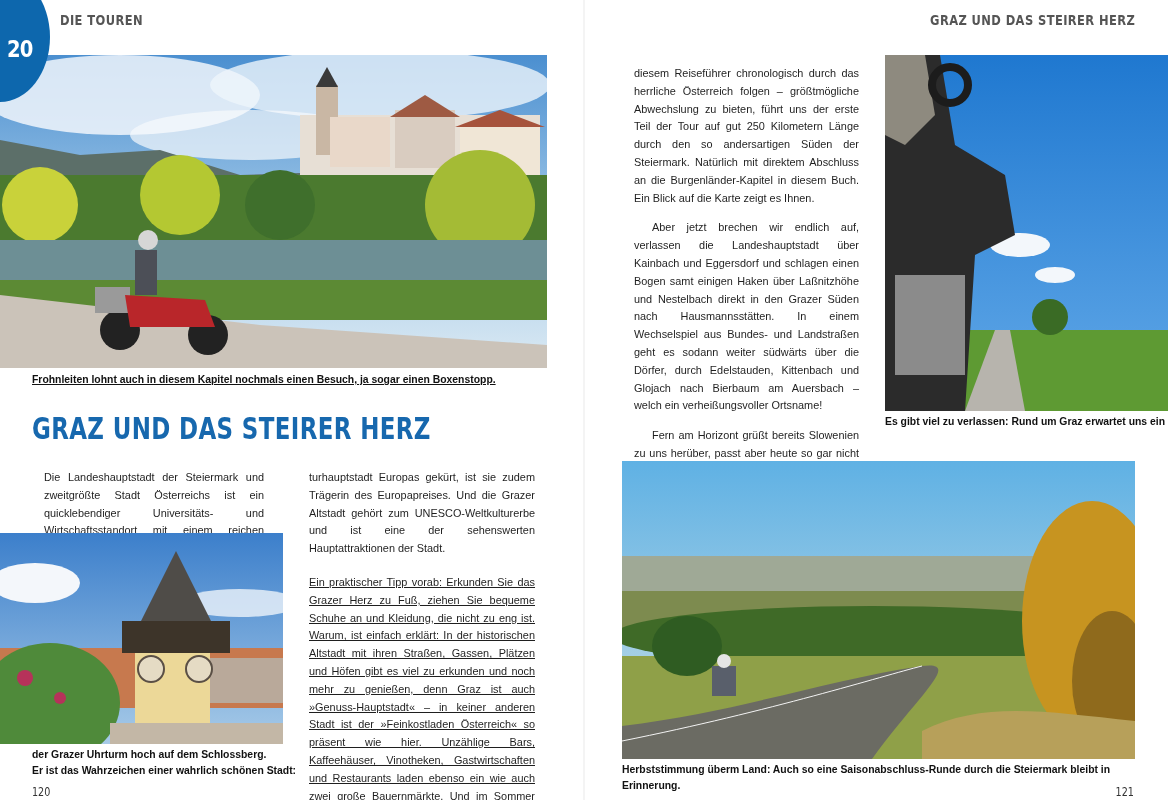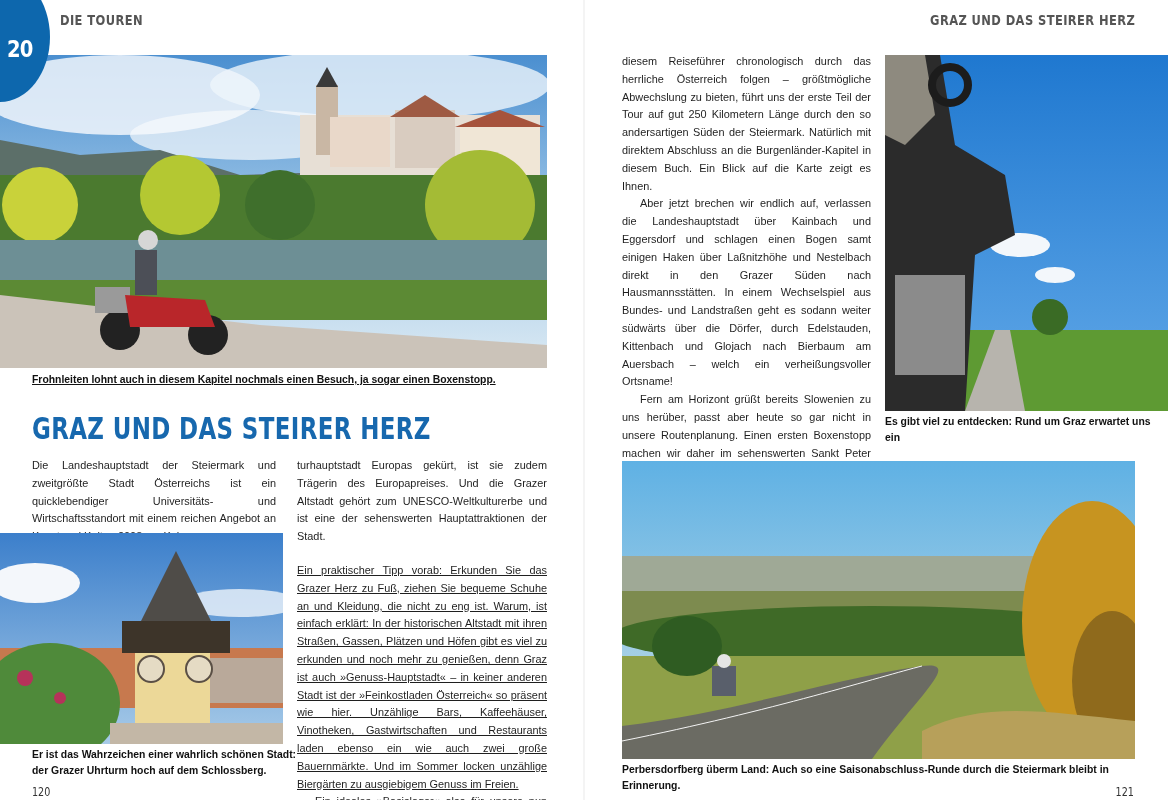--- a/index.html
+++ b/index.html
@@ -13,21 +13,21 @@
   .running-head.left { left:60px; transform-origin:left; }
   .running-head.right { right:33px; transform-origin:right; }
 
   .photo { position:absolute; overflow:hidden; }
   .photo svg { display:block; width:100%; height:100%; }
 
   .caption { position:absolute; font-weight:bold; font-size:10.4px; line-height:15.5px; color:#111; }
   .headline { position:absolute; left:32px; top:410px; font-family:"DejaVu Sans", sans-serif; font-weight:bold; font-size:31px; letter-spacing:0.5px; color:#1768ae; transform:scaleX(0.74); transform-origin:left; white-space:nowrap; }
 
   .col { position:absolute; font-size:10.9px; line-height:17.8px; text-align:justify; color:#1f1f1f; }
-  .col p { margin:0; }
+  .col p { margin:12px; }
   .col p.indent { text-indent:18px; }
   .col p.gap { margin-top:16px;text-decoration:underline; }
 
   .folio { position:absolute; top:785px; font-family:"DejaVu Sans", sans-serif; font-size:12px; color:#333; transform:scaleX(0.8); }
   .folio.left { left:32px; transform-origin:left; }
   .folio.right { right:34px; transform-origin:right; }
 </style>
 </head>
 <body>
 
@@ -110,22 +110,22 @@
       <rect x="135" y="120" width="75" height="75" fill="#ecd898"></rect>
       <circle cx="151" cy="136" r="13" fill="#e5dbc4" stroke="#5a4f45" stroke-width="2"></circle>
       <circle cx="199" cy="136" r="13" fill="#e5dbc4" stroke="#5a4f45" stroke-width="2"></circle>
       <ellipse cx="50" cy="170" rx="70" ry="60" fill="#4f8a3a"></ellipse>
       <circle cx="25" cy="145" r="8" fill="#b6325a"></circle>
       <circle cx="60" cy="165" r="6" fill="#b6325a"></circle>
       <rect x="110" y="190" width="173" height="21" fill="#c3b7a6"></rect>
     </svg>
   </div>
   <div class="caption" style="left:32px;top:747px;">
+    <div>der Grazer Uhrturm hoch auf dem Schlossberg.</div>
     <div>Er ist das Wahrzeichen einer wahrlich schönen Stadt:</div>
-    <div>der Grazer Uhrturm hoch auf dem Schlossberg.</div>
   </div>
 
   <div class="folio left">120</div>
 
   <div class="running-head right">GRAZ UND DAS STEIRER HERZ</div>
 
   <div class="col" style="left:622px;top:53px;width:249px;">
     <p>diesem Reiseführer chronologisch durch das herrliche Österreich folgen – größtmögliche Abwechslung zu bieten, führt uns der erste Teil der Tour auf gut 250 Kilometern Länge durch den so andersartigen Süden der Steiermark. Natürlich mit direktem Abschluss an die Burgenländer-Kapitel in diesem Buch. Ein Blick auf die Karte zeigt es Ihnen.</p>
     <p class="indent">Aber jetzt brechen wir endlich auf, verlassen die Landeshauptstadt über Kainbach und Eggersdorf und schlagen einen Bogen samt einigen Haken über Laßnitzhöhe und Nestelbach direkt in den Grazer Süden nach Hausmannsstätten. In einem Wechselspiel aus Bundes- und Landstraßen geht es sodann weiter südwärts über die Dörfer, durch Edelstauden, Kittenbach und Glojach nach Bierbaum am Auersbach – welch ein verheißungsvoller Ortsname!</p>
     <p class="indent">Fern am Horizont grüßt bereits Slowenien zu uns herüber, passt aber heute so gar nicht in unsere Routenplanung. Einen ersten Boxenstopp machen wir daher im sehenswerten Sankt Peter am Ottersbach. Nur zehn Kilometer nördlich der Grenze zu Slowenien liegt das fast 800 Jahre alte Städtchen inmitten sanfter Hügel und idyllischer Täler, umgeben von steilen Weingärten, Obstanlagen, Wäldern und Feldern. Weithin bekannt ist der Ort vor allem für seine guten Weine, denen eine »Weinwarte« gewidmet wurde. Hoch oben auf dem Perbersdorfberg kann man ein beeindruckendes</p>
@@ -145,21 +145,21 @@
       <rect x="0" y="275" width="283" height="81" fill="#5e9a33"></rect>
       <polygon points="80,356 110,275 125,275 140,356" fill="#b7b4ad"></polygon>
       <circle cx="165" cy="262" r="18" fill="#3a6b25"></circle>
       <path d="M0 0 L55 0 L70 90 L120 120 L130 180 L90 200 L80 356 L0 356 Z" fill="#2b2b2b"></path>
       <path d="M0 0 L40 0 L50 60 L20 90 L0 80 Z" fill="#8e8a7f"></path>
       <circle cx="65" cy="30" r="18" fill="none" stroke="#1c1c1c" stroke-width="8"></circle>
       <rect x="10" y="220" width="70" height="100" fill="#8b8b8b"></rect>
     </svg>
   </div>
   <div class="caption" style="left:885px;top:414px;">
-    <div>Es gibt viel zu entdecken: Rund um Graz erwartet uns ein</div>
+    <div>Es gibt viel zu verlassen: Rund um Graz erwartet uns ein</div>
   </div>
 
   <div class="photo" style="left:622px;top:461px;width:513px;height:298px;">
     <svg viewBox="0 0 513 298" preserveAspectRatio="none">
       <defs>
         <linearGradient id="sky4" x1="0" y1="0" x2="0" y2="1">
             <stop offset="0" stop-color="#5fb1e4"></stop>
             <stop offset="1" stop-color="#c9dfe6"></stop>
           </linearGradient>
       </defs>
@@ -171,16 +171,16 @@
       <path d="M0 265 C120 250 200 220 300 205 C340 200 300 230 250 298 L0 298 Z" fill="#6b6b63"></path>
       <path d="M0 280 C150 250 260 215 300 205" stroke="#f3f3f3" stroke-width="1" fill="none"></path>
       <ellipse cx="470" cy="160" rx="70" ry="120" fill="#c79420"></ellipse>
       <ellipse cx="490" cy="220" rx="40" ry="70" fill="#8f6a1c"></ellipse>
       <ellipse cx="65" cy="185" rx="35" ry="30" fill="#2f5c22"></ellipse>
       <rect x="90" y="205" width="24" height="30" fill="#595f6b"></rect>
       <circle cx="102" cy="200" r="7" fill="#e5e5e5"></circle>
       <path d="M300 270 C360 240 420 250 513 260 L513 298 L300 298 Z" fill="#b7a05a"></path>
     </svg>
   </div>
-  <div class="caption" style="left:622px;top:762px;">Perbersdorfberg überm Land: Auch so eine Saisonabschluss-Runde durch die Steiermark bleibt in Erinnerung.</div>
+  <div class="caption" style="left:622px;top:762px;">Herbststimmung überm Land: Auch so eine Saisonabschluss-Runde durch die Steiermark bleibt in Erinnerung.</div>
 
   <div class="folio right">121</div>
 </div>
 
 </body></html>

